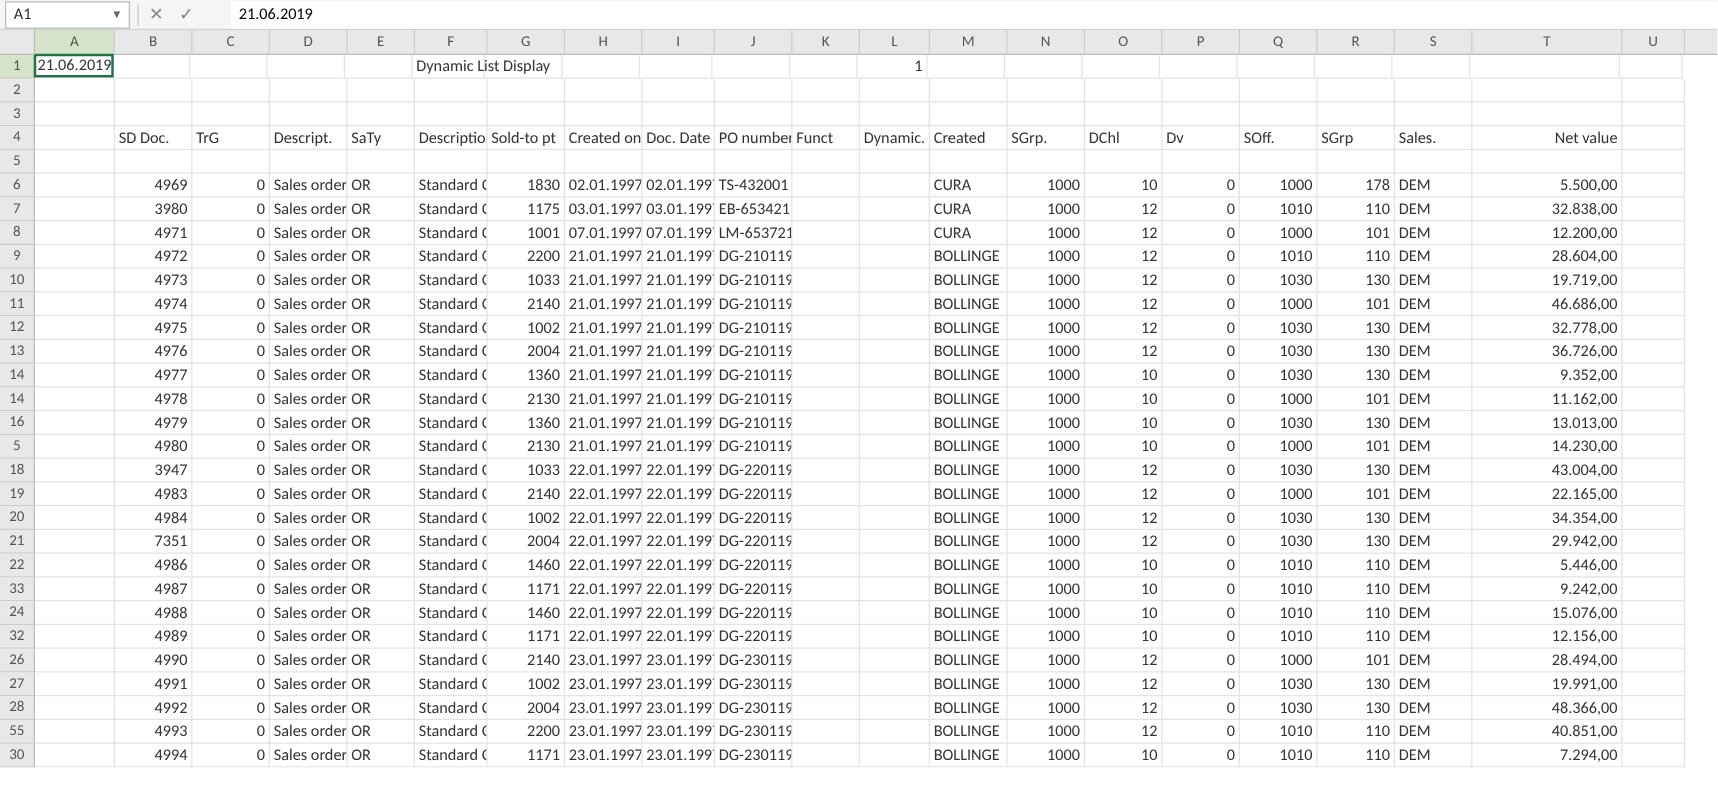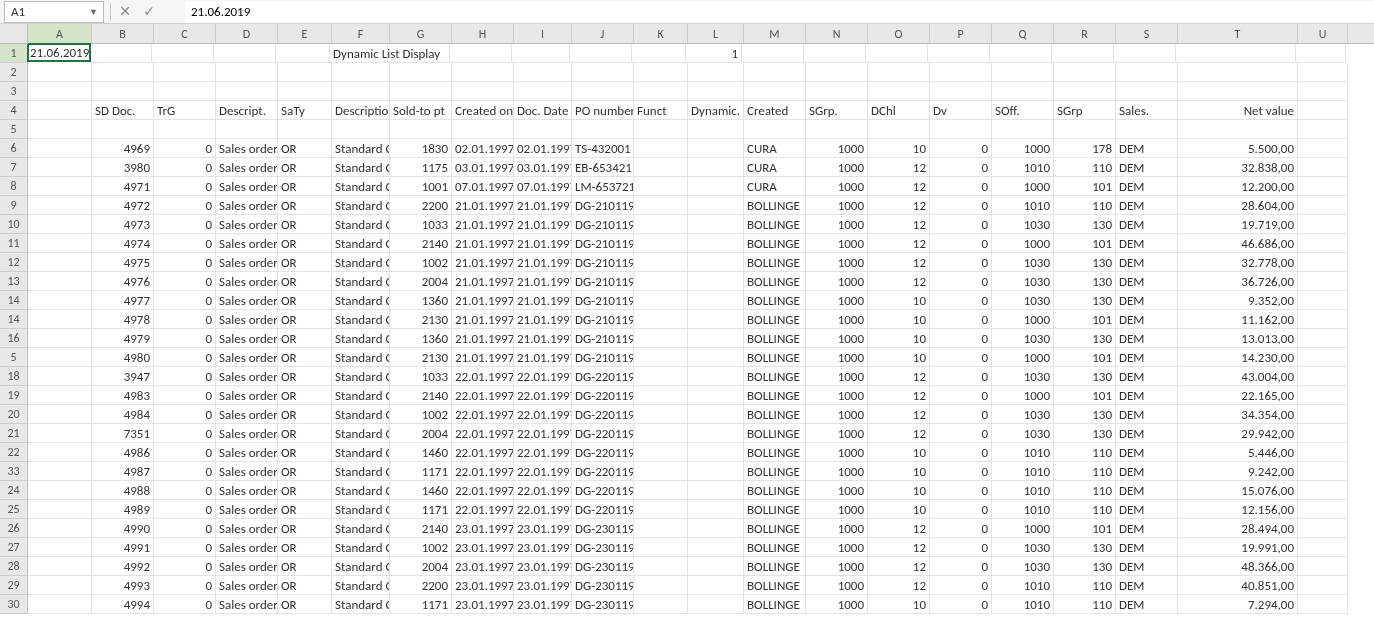--- a/index.html
+++ b/index.html
@@ -787,21 +787,21 @@
         <div class="cell w-N r">1000</div>
         <div class="cell w-O r">10</div>
         <div class="cell w-P r">0</div>
         <div class="cell w-Q r">1010</div>
         <div class="cell w-R r">110</div>
         <div class="cell w-S">DEM</div>
         <div class="cell w-T r">15.076,00</div>
         <div class="cell w-U"></div>
       </div>
       <div class="row">
-        <div class="row-header">25</div>
+        <div class="row-header">32</div>
         <div class="cell w-A"></div>
         <div class="cell w-B r">4989</div>
         <div class="cell w-C r">0</div>
         <div class="cell w-D">Sales order</div>
         <div class="cell w-E">OR</div>
         <div class="cell w-F">Standard O</div>
         <div class="cell w-G r">1171</div>
         <div class="cell w-H">22.01.1997</div>
         <div class="cell w-I">22.01.1997</div>
         <div class="cell w-J">DG-22011997-8</div>
@@ -883,21 +883,21 @@
         <div class="cell w-N r">1000</div>
         <div class="cell w-O r">12</div>
         <div class="cell w-P r">0</div>
         <div class="cell w-Q r">1030</div>
         <div class="cell w-R r">130</div>
         <div class="cell w-S">DEM</div>
         <div class="cell w-T r">48.366,00</div>
         <div class="cell w-U"></div>
       </div>
       <div class="row">
-        <div class="row-header">29</div>
+        <div class="row-header">55</div>
         <div class="cell w-A"></div>
         <div class="cell w-B r">4993</div>
         <div class="cell w-C r">0</div>
         <div class="cell w-D">Sales order</div>
         <div class="cell w-E">OR</div>
         <div class="cell w-F">Standard O</div>
         <div class="cell w-G r">2200</div>
         <div class="cell w-H">23.01.1997</div>
         <div class="cell w-I">23.01.1997</div>
         <div class="cell w-J">DG-23011997-4</div>

